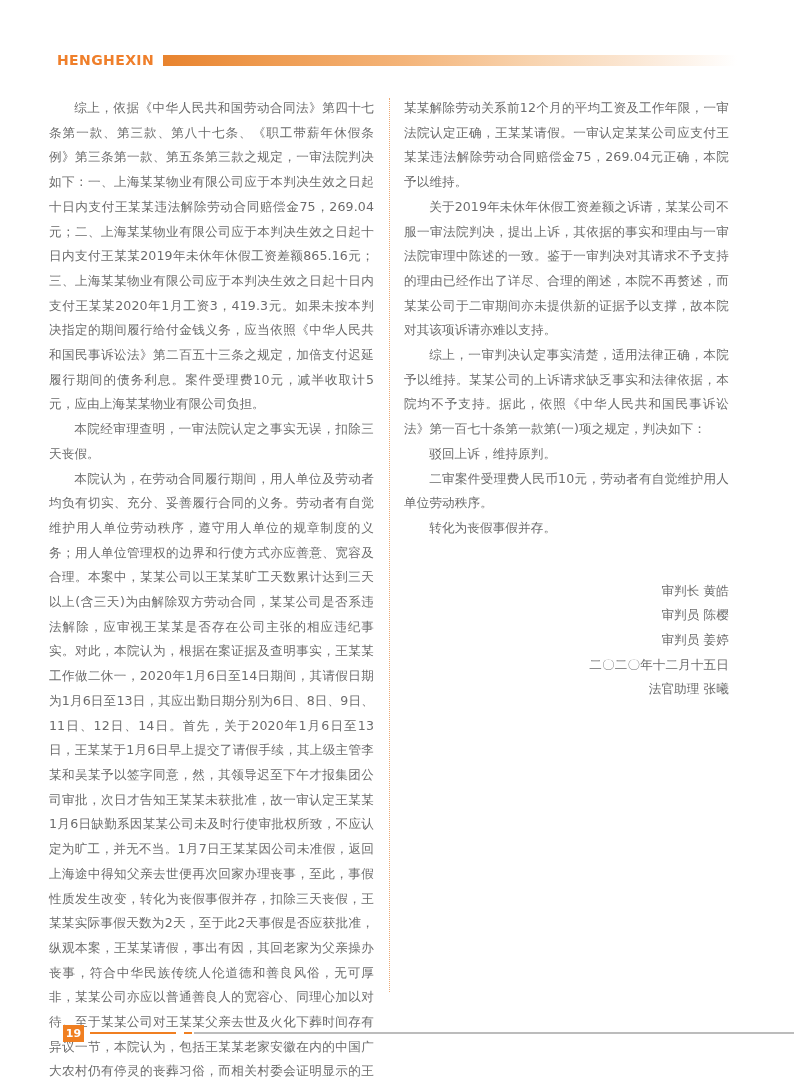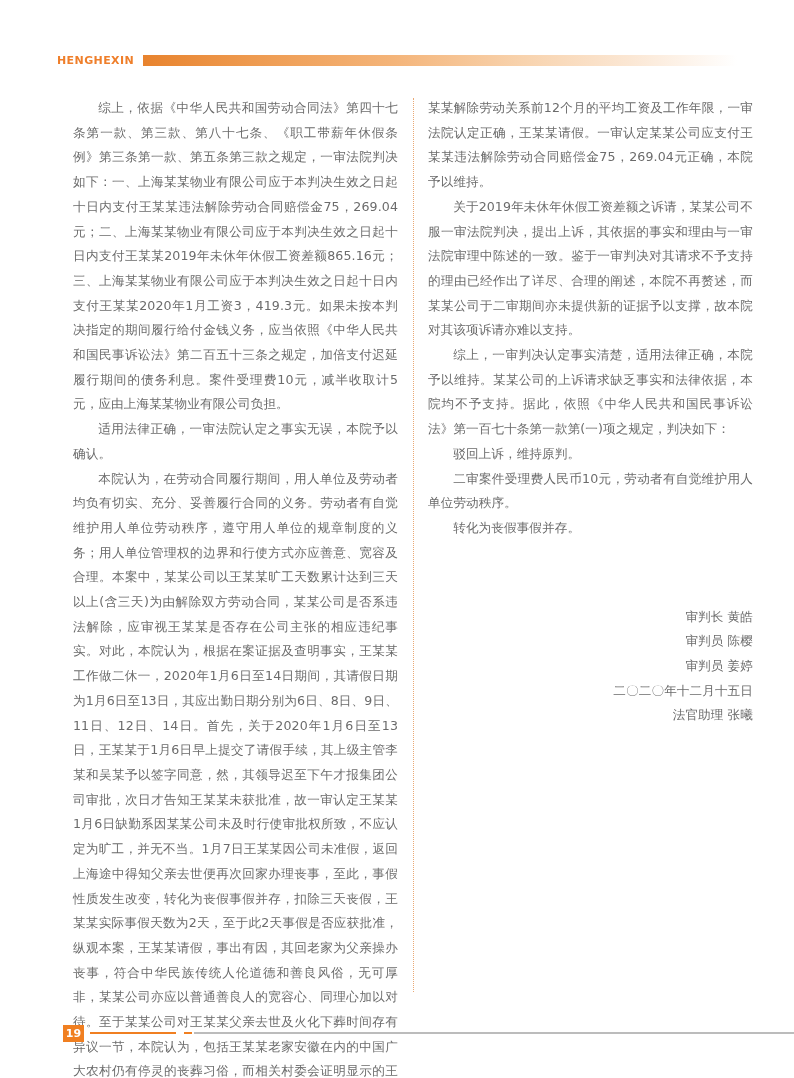--- a/index.html
+++ b/index.html
@@ -30,21 +30,21 @@
     position: absolute;
     left: 57px;
     top: 52px;
     width: 680px;
     height: 16px;
     display: flex;
     align-items: center;
   }
   .masthead-brand {
     font-family: "DejaVu Sans", "Liberation Sans", sans-serif;
-    font-size: 11px;
+    font-size: 14px;
     font-weight: bold;
     letter-spacing: 0.4px;
     color: #ef7f2b;
     white-space: nowrap;
     line-height: 1;
   }
   .masthead-rule {
     margin-left: 9px;
     flex: 1 1 auto;
     height: 11px;
@@ -53,21 +53,21 @@
                 #ee9a4f 18%,
                 #f4b479 42%,
                 #f8d3ae 64%,
                 #fbe7d4 82%,
                 #ffffff 100%);
   }
 
   
   .columns {
     position: absolute;
-    left: 73px;
+    left: 49px;
     top: 96px;
     width: 680px;
     height: 898px;
   }
   .col {
     position: absolute;
     top: 0;
     width: 325px;
     height: 898px;
   }
@@ -95,21 +95,21 @@
     text-indent: 0;
     letter-spacing: 0.1px;
     word-break: break-all;
   }
   p.para.indent {
     text-indent: 25.2px;
   }
 
   
   .signatures {
-    margin-top: 64px;
+    margin-top: 38px;
   }
   .sig-line {
     font-family: "DejaVu Sans", "Liberation Sans", sans-serif;
     font-size: 12.6px;
     line-height: 24.7px;
     color: #6b6b6b;
     text-align: right;
     letter-spacing: 0.1px;
     white-space: nowrap;
   }
@@ -178,21 +178,21 @@
     <span class="masthead-brand">HENGHEXIN</span>
     <span class="masthead-rule"></span>
   </div>
 
   <div class="columns">
 
     <div class="divider"></div>
 
     <div class="col col-left">
       <p class="para indent">综上，依据《中华人民共和国劳动合同法》第四十七条第一款、第三款、第八十七条、《职工带薪年休假条例》第三条第一款、第五条第三款之规定，一审法院判决如下：一、上海某某物业有限公司应于本判决生效之日起十日内支付王某某违法解除劳动合同赔偿金75，269.04元；二、上海某某物业有限公司应于本判决生效之日起十日内支付王某某2019年未休年休假工资差额865.16元；三、上海某某物业有限公司应于本判决生效之日起十日内支付王某某2020年1月工资3，419.3元。如果未按本判决指定的期间履行给付金钱义务，应当依照《中华人民共和国民事诉讼法》第二百五十三条之规定，加倍支付迟延履行期间的债务利息。案件受理费10元，减半收取计5元，应由上海某某物业有限公司负担。</p>
-      <p class="para indent">适用法律正确，一审法院认定之事实无误，本院予以确认。</p>
+      <p class="para indent">本院经审理查明，一审法院认定之事实无误，扣除三天丧假。</p>
       <p class="para indent">本院认为，在劳动合同履行期间，用人单位及劳动者均负有切实、充分、妥善履行合同的义务。劳动者有自觉维护用人单位劳动秩序，遵守用人单位的规章制度的义务；用人单位管理权的边界和行使方式亦应善意、宽容及合理。本案中，某某公司以王某某旷工天数累计达到三天以上(含三天)为由解除双方劳动合同，某某公司是否系违法解除，应审视王某某是否存在公司主张的相应违纪事实。对此，本院认为，根据在案证据及查明事实，王某某工作做二休一，2020年1月6日至14日期间，其请假日期为1月6日至13日，其应出勤日期分别为6日、8日、9日、11日、12日、14日。首先，关于2020年1月6日至13日，王某某于1月6日早上提交了请假手续，其上级主管李某和吴某予以签字同意，然，其领导迟至下午才报集团公司审批，次日才告知王某某未获批准，故一审认定王某某1月6日缺勤系因某某公司未及时行使审批权所致，不应认定为旷工，并无不当。1月7日王某某因公司未准假，返回上海途中得知父亲去世便再次回家办理丧事，至此，事假性质发生改变，转化为丧假事假并存，扣除三天丧假，王某某实际事假天数为2天，至于此2天事假是否应获批准，纵观本案，王某某请假，事出有因，其回老家为父亲操办丧事，符合中华民族传统人伦道德和善良风俗，无可厚非，某某公司亦应以普通善良人的宽容心、同理心加以对待。至于某某公司对王某某父亲去世及火化下葬时间存有异议一节，本院认为，包括王某某老家安徽在内的中国广大农村仍有停灵的丧葬习俗，而相关村委会证明显示的王某某父亲从去世到火化下葬所耗时间尚在合理范围内，尊重民俗，体恤员工的具体困难与不幸亦是用人单位应有之义，故本院对某某公司之主张不予采纳。其次，至于2020年1月14日，该日不在王某某请假期间范围内，某某公司认定该日为旷工，并无不当。综上，王某某并未达到某某公司规章制度规定的可解除劳动合同的条件，某某公司系违法解除。关于王</p>
     </div>
 
     <div class="col col-right">
       <p class="para">某某解除劳动关系前12个月的平均工资及工作年限，一审法院认定正确，王某某请假。一审认定某某公司应支付王某某违法解除劳动合同赔偿金75，269.04元正确，本院予以维持。</p>
       <p class="para indent">关于2019年未休年休假工资差额之诉请，某某公司不服一审法院判决，提出上诉，其依据的事实和理由与一审法院审理中陈述的一致。鉴于一审判决对其请求不予支持的理由已经作出了详尽、合理的阐述，本院不再赘述，而某某公司于二审期间亦未提供新的证据予以支撑，故本院对其该项诉请亦难以支持。</p>
       <p class="para indent">综上，一审判决认定事实清楚，适用法律正确，本院予以维持。某某公司的上诉请求缺乏事实和法律依据，本院均不予支持。据此，依照《中华人民共和国民事诉讼法》第一百七十条第一款第(一)项之规定，判决如下：</p>
       <p class="para indent">驳回上诉，维持原判。</p>
       <p class="para indent">二审案件受理费人民币10元，劳动者有自觉维护用人单位劳动秩序。</p>
       <p class="para indent">转化为丧假事假并存。</p>

